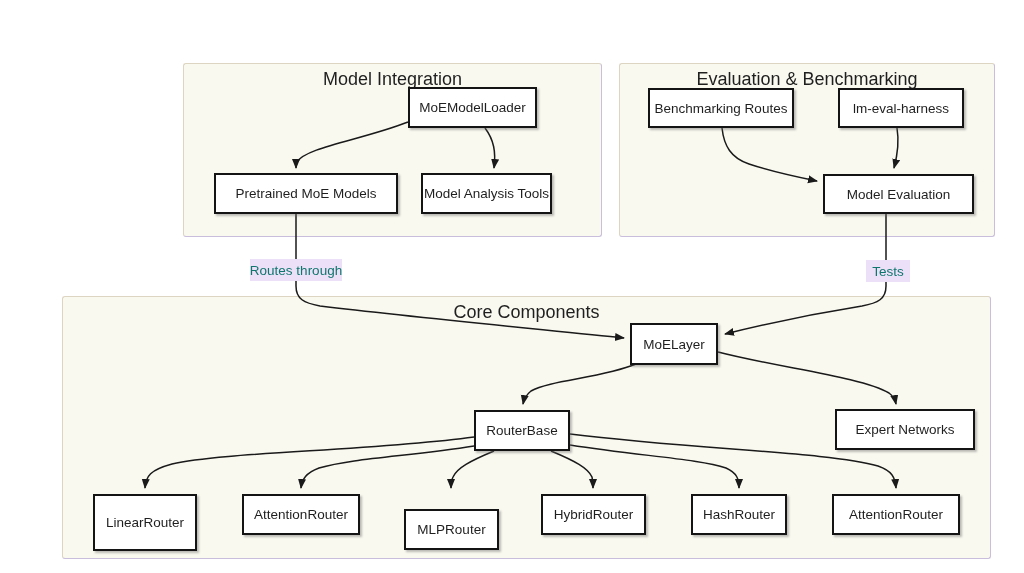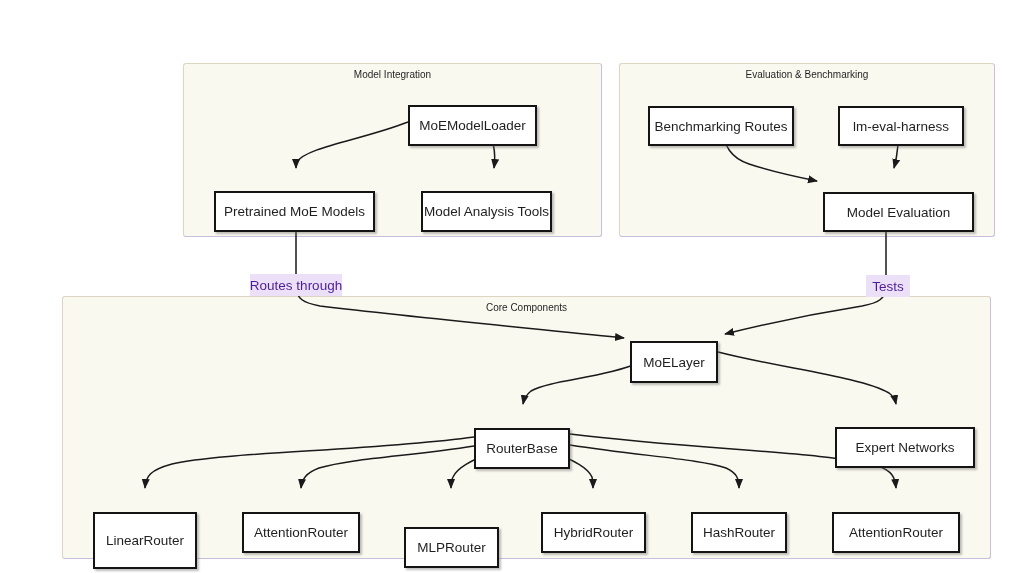--- a/index.html
+++ b/index.html
@@ -16,21 +16,21 @@
     border: 1px solid var(--cluster-border-top, #ddd5c2);
     border-right-color: var(--cluster-border-side, #c9bedb);
     border-bottom-color: var(--cluster-border-side, #c9bedb);
     border-radius: 3px;
     z-index: 1;
   }
   .cluster-title {
     position: absolute;
     top: 5px; left: 0; right: 0;
     text-align: center;
-    font-size: 10px;
+    font-size: 18px;
     color: var(--text, #1f1f1f);
     z-index: 2;
   }
   svg.edge-layer {
     position: absolute; left: 0; top: 0;
     width: 1024px; height: 573px;
     z-index: 2;
   }
   .edge {
     fill: none;
@@ -42,33 +42,31 @@
     position: absolute;
     background: var(--node-fill, #ffffff);
     border: 2px solid var(--node-border, #141414);
     box-shadow: 1.5px 1.5px 2px rgba(110,110,110,0.45);
     display: flex; align-items: center; justify-content: center;
     font-size: 13.5px;
     color: var(--text, #1f1f1f);
     z-index: 3;
     box-sizing: border-box;
     white-space: nowrap;
-    margin-top: 18px;
   }
   .node.emphasis { border-width: 2.5px; }
   .edge-label {
     position: absolute;
     background: var(--edge-label-bg, #ece0f8);
-    color: #4c1d95;
+    color: #0f766e;
     font-size: 13.5px;
     display: flex; align-items: center; justify-content: center;
     z-index: 4;
     box-sizing: border-box;
     white-space: nowrap;
-    margin-top: 15px;
   }
 </style>
 </head>
 <body>
 
 <div class="cluster" style="left:183px; top:63px; width:417px; height:172px">
   <div class="cluster-title">Model Integration</div>
 </div>
 
 <div class="cluster" style="left:619px; top:63px; width:374px; height:172px">
@@ -97,21 +95,21 @@
   <path class="edge" marker-end="url(#arrow)" d="M 474,437 C 372,451 222,452 172,464 C 150,470 146,476 145,488"></path>
   <path class="edge" marker-end="url(#arrow)" d="M 474,446 C 412,456 352,458 319,468 C 306,473 302,479 301,488"></path>
   <path class="edge" marker-end="url(#arrow)" d="M 494,451 C 470,461 457,468 453,477 C 451,481 451,484 451,488"></path>
   <path class="edge" marker-end="url(#arrow)" d="M 551,451 C 575,461 588,468 592,477 C 593,481 593,484 593,488"></path>
   <path class="edge" marker-end="url(#arrow)" d="M 570,445 C 640,456 700,459 726,468 C 737,473 739,479 739,488"></path>
   <path class="edge" marker-end="url(#arrow)" d="M 570,434 C 700,450 830,452 878,466 C 892,471 895,477 896,488"></path>
 </svg>
 
 <div class="node" style="left:408px; top:87px; width:129px; height:41px">MoEModelLoader</div>
 
-<div class="node" style="left:214px; top:173px; width:161px; height:41px">Pretrained MoE Models</div>
+<div class="node" style="left:214px; top:173px; width:184px; height:41px">Pretrained MoE Models</div>
 
 <div class="node" style="left:421px; top:173px; width:131px; height:41px">Model Analysis Tools</div>
 
 <div class="node" style="left:648px; top:88px; width:146px; height:40px">Benchmarking Routes</div>
 
 <div class="node" style="left:838px; top:88px; width:126px; height:40px">lm-eval-harness</div>
 
 <div class="node" style="left:823px; top:174px; width:151px; height:40px">Model Evaluation</div>
 
 <div class="node emphasis" style="left:630px; top:323px; width:88px; height:42px">MoELayer</div>

